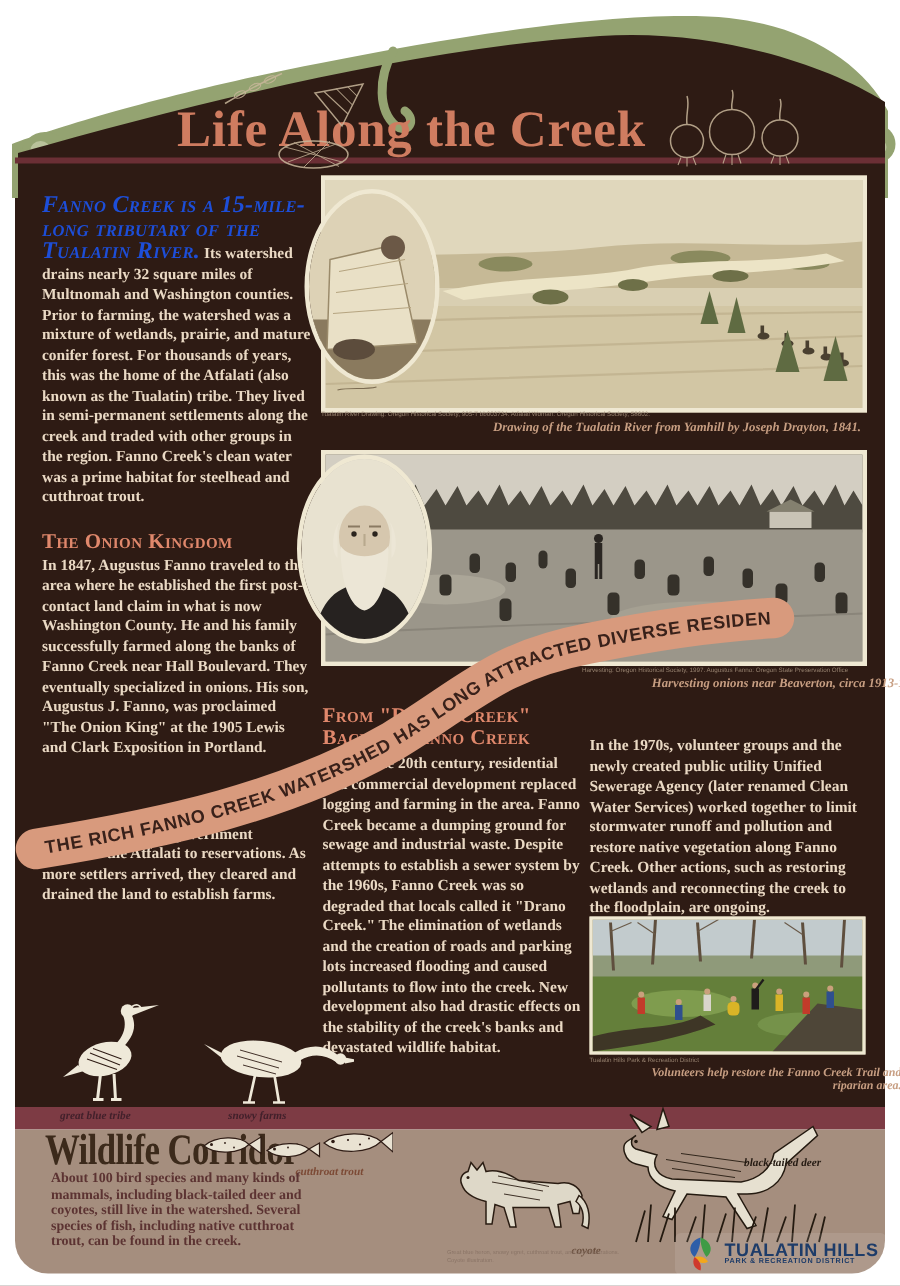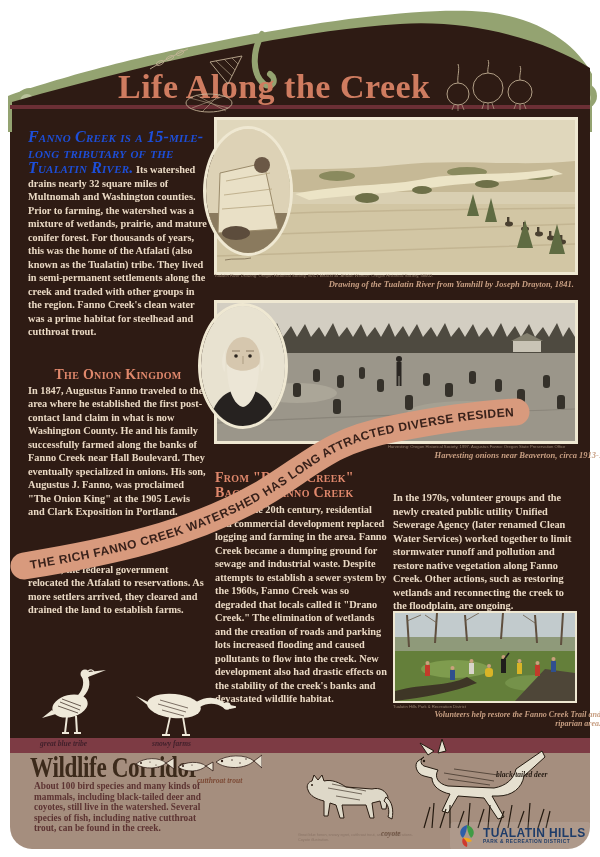--- a/index.html
+++ b/index.html
@@ -89,21 +89,21 @@
   <svg class="abs sketch" style="left:444px;top:58px;" width="92" height="54" viewBox="0 0 92 54">
     <circle cx="14" cy="36" r="11" fill="none" stroke="#c9b79b" stroke-width="1"></circle>
     <circle cx="44" cy="30" r="15" fill="none" stroke="#c9b79b" stroke-width="1"></circle>
     <circle cx="76" cy="34" r="12" fill="none" stroke="#c9b79b" stroke-width="1"></circle>
     <path d="M14 25 C 13 18 16 12 14 6 M44 15 C 43 10 46 6 44 2 M76 22 C 75 16 78 12 76 8" stroke="#c9b79b" stroke-width="1" fill="none"></path>
     <path d="M10 47 L8 52 M14 47 L14 53 M18 47 L20 52 M40 45 L38 51 M44 45 L44 52 M48 45 L50 51 M72 46 L70 51 M76 46 L76 52 M80 46 L82 51" stroke="#c9b79b" stroke-width=".7"></path>
   </svg>
 
   <div class="abs col" style="left:28px;top:130px;width:180px;">
     <p><span class="lead">Fanno Creek is a 15-mile-long tributary of the Tualatin River.</span><span> Its watershed drains nearly 32 square miles of Multnomah and Washington counties. Prior to farming, the watershed was a mixture of wetlands, prairie, and mature conifer forest. For thousands of years, this was the home of the Atfalati (also known as the Tualatin) tribe. They lived in semi-permanent settlements along the creek and traded with other groups in the region. Fanno Creek's clean water was a prime habitat for steelhead and cutthroat trout.</span></p>
-    <div class="sec-head" style="margin-top:28px;text-align:center;">The Onion Kingdom</div>
+    <div class="sec-head" style="margin-top:15px;">The Onion Kingdom</div>
     <p style="margin-top:2px;">In 1847, Augustus Fanno traveled to the area where he established the first post-contact land claim in what is now Washington County. He and his family successfully farmed along the banks of Fanno Creek near Hall Boulevard. They eventually specialized in onions. His son, Augustus J. Fanno, was proclaimed "The Onion King" at the 1905 Lewis and Clark Exposition in Portland.</p>
     <p style="margin-top:44px;">In 1856, the federal government relocated the Atfalati to reservations. As more settlers arrived, they cleared and drained the land to establish farms.</p>
   </div>
 
   <div class="abs photo" style="left:214px;top:117px;width:358px;height:152px;">
     <svg width="358" height="152" viewBox="0 0 358 152">
       <rect width="358" height="152" fill="#d9cfb2"></rect>
       <rect width="358" height="52" fill="#e0d7bc"></rect>
       <path d="M0 56 C 60 46 120 52 180 45 C 240 38 300 47 358 41 L 358 72 L 0 72 Z" fill="#c6b996"></path>
       <ellipse cx="60" cy="60" rx="14" ry="4" fill="#8a8a5e"></ellipse>

